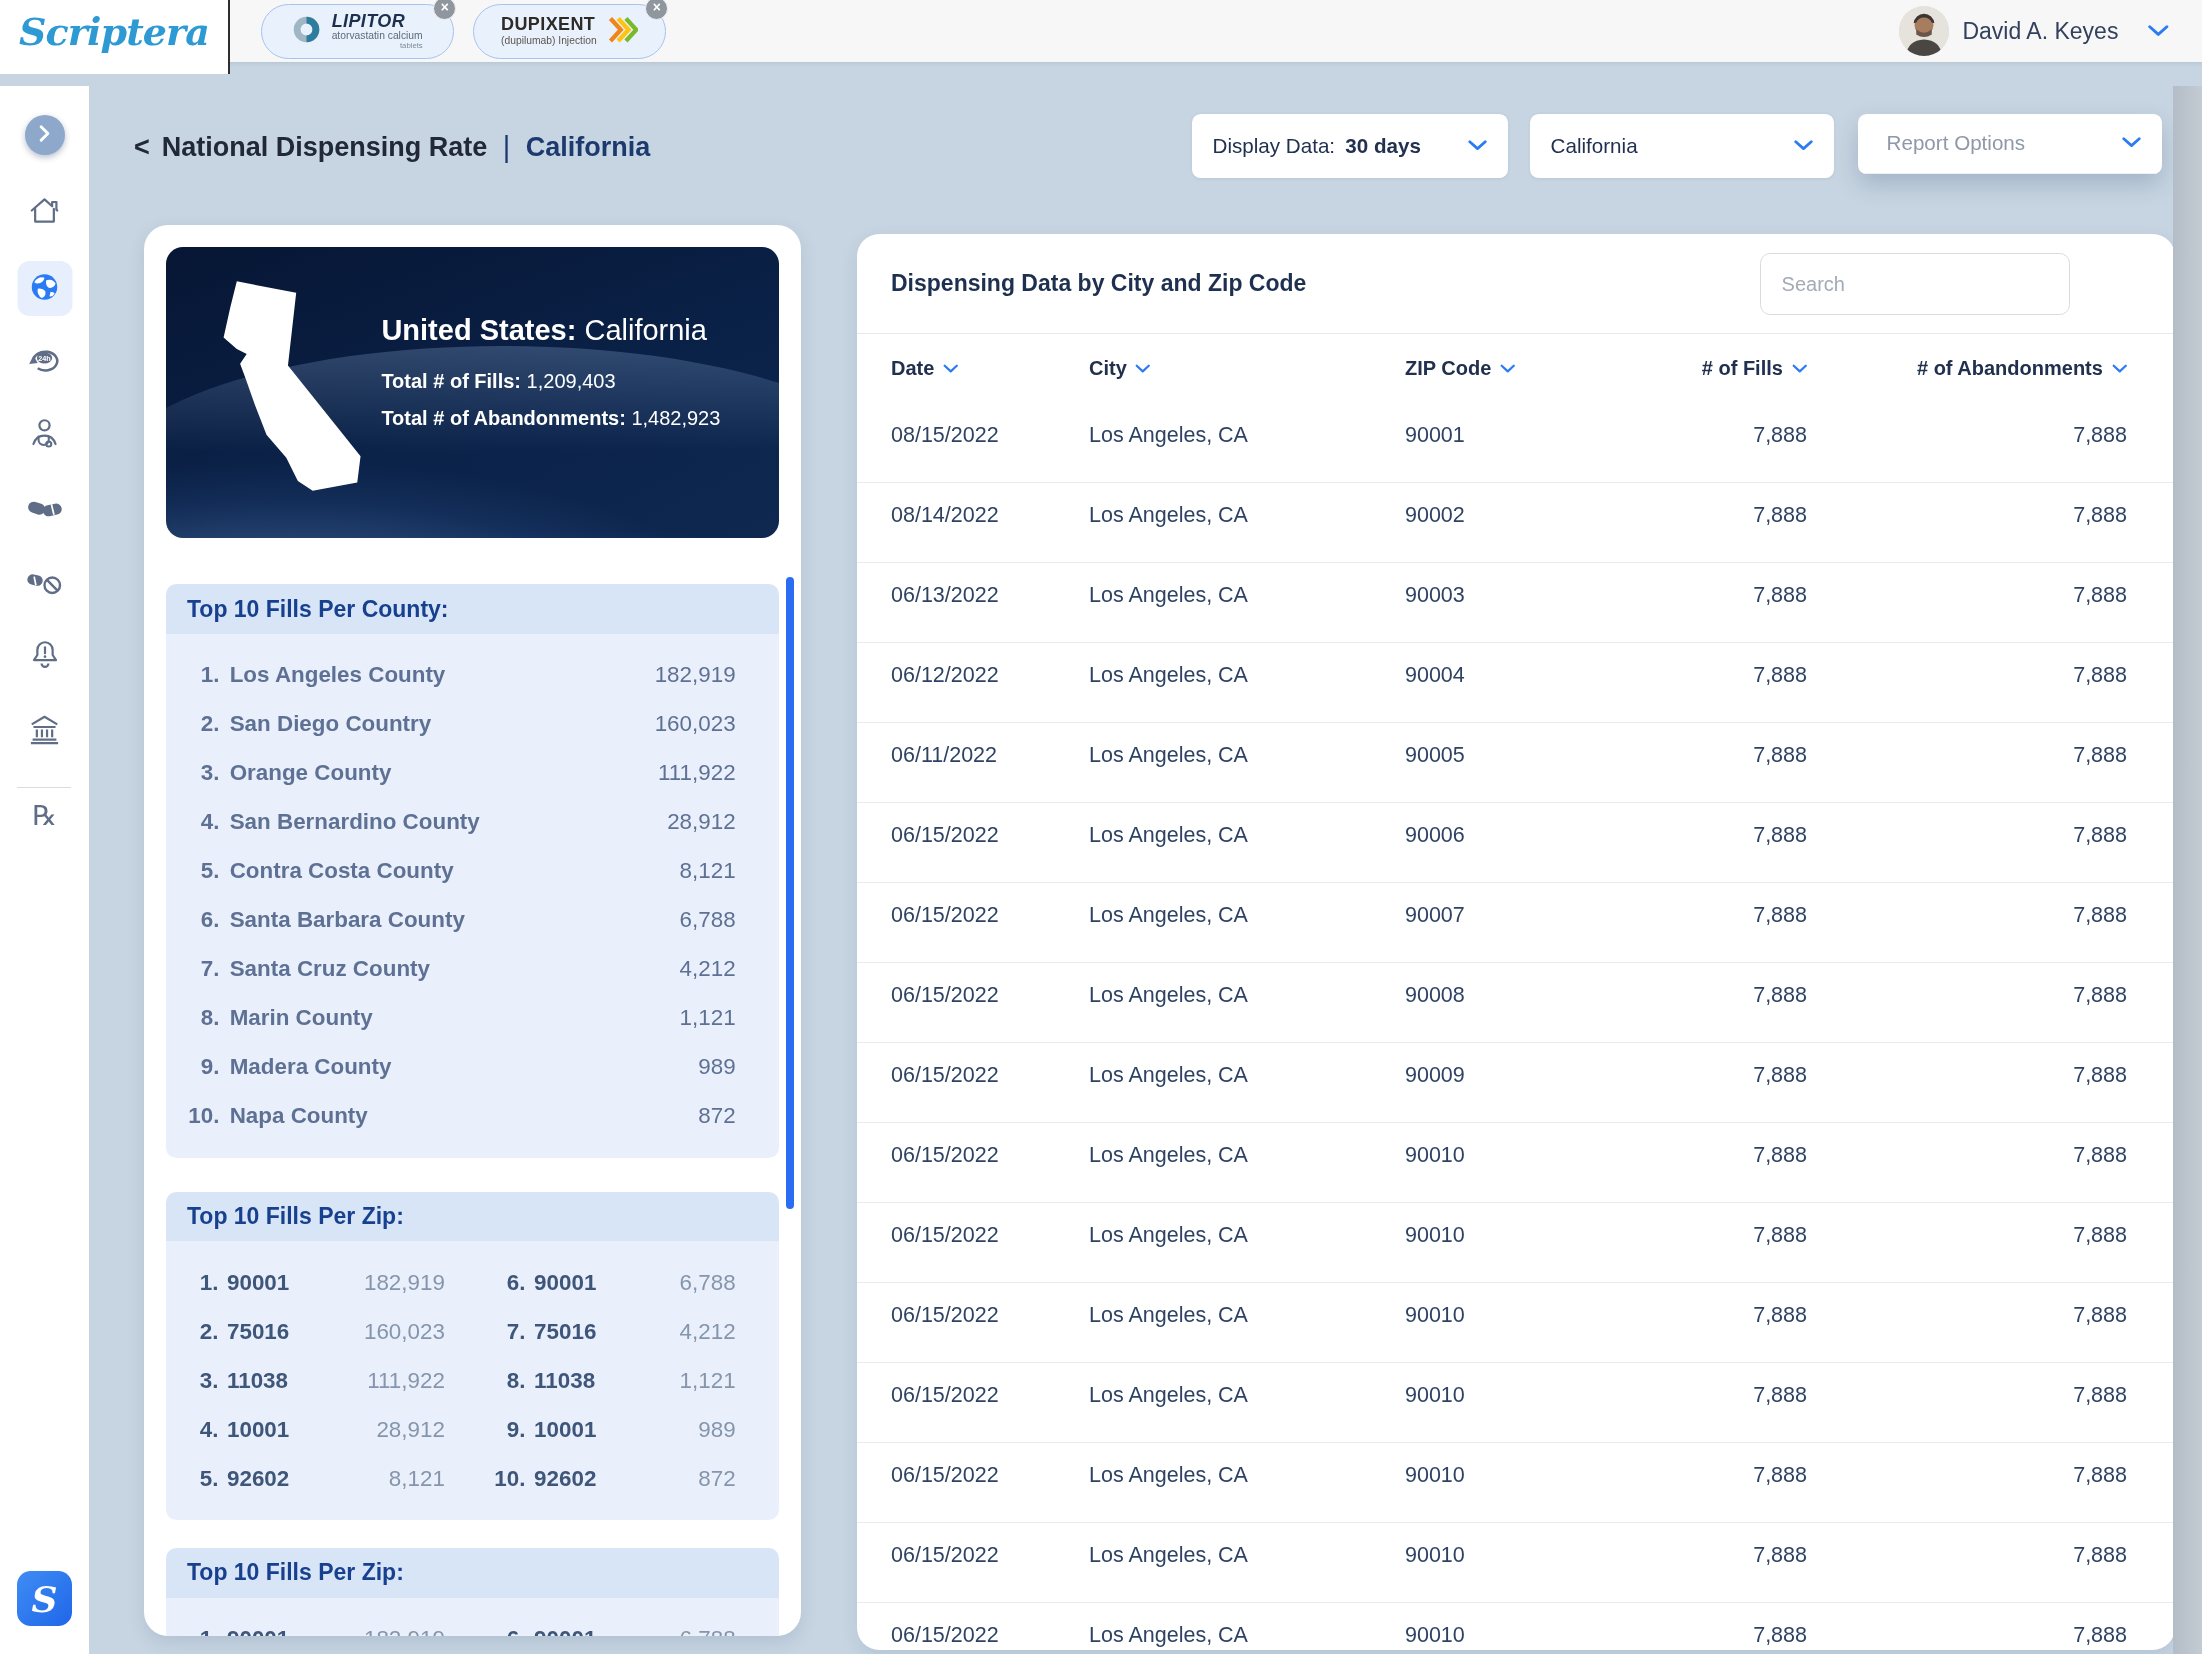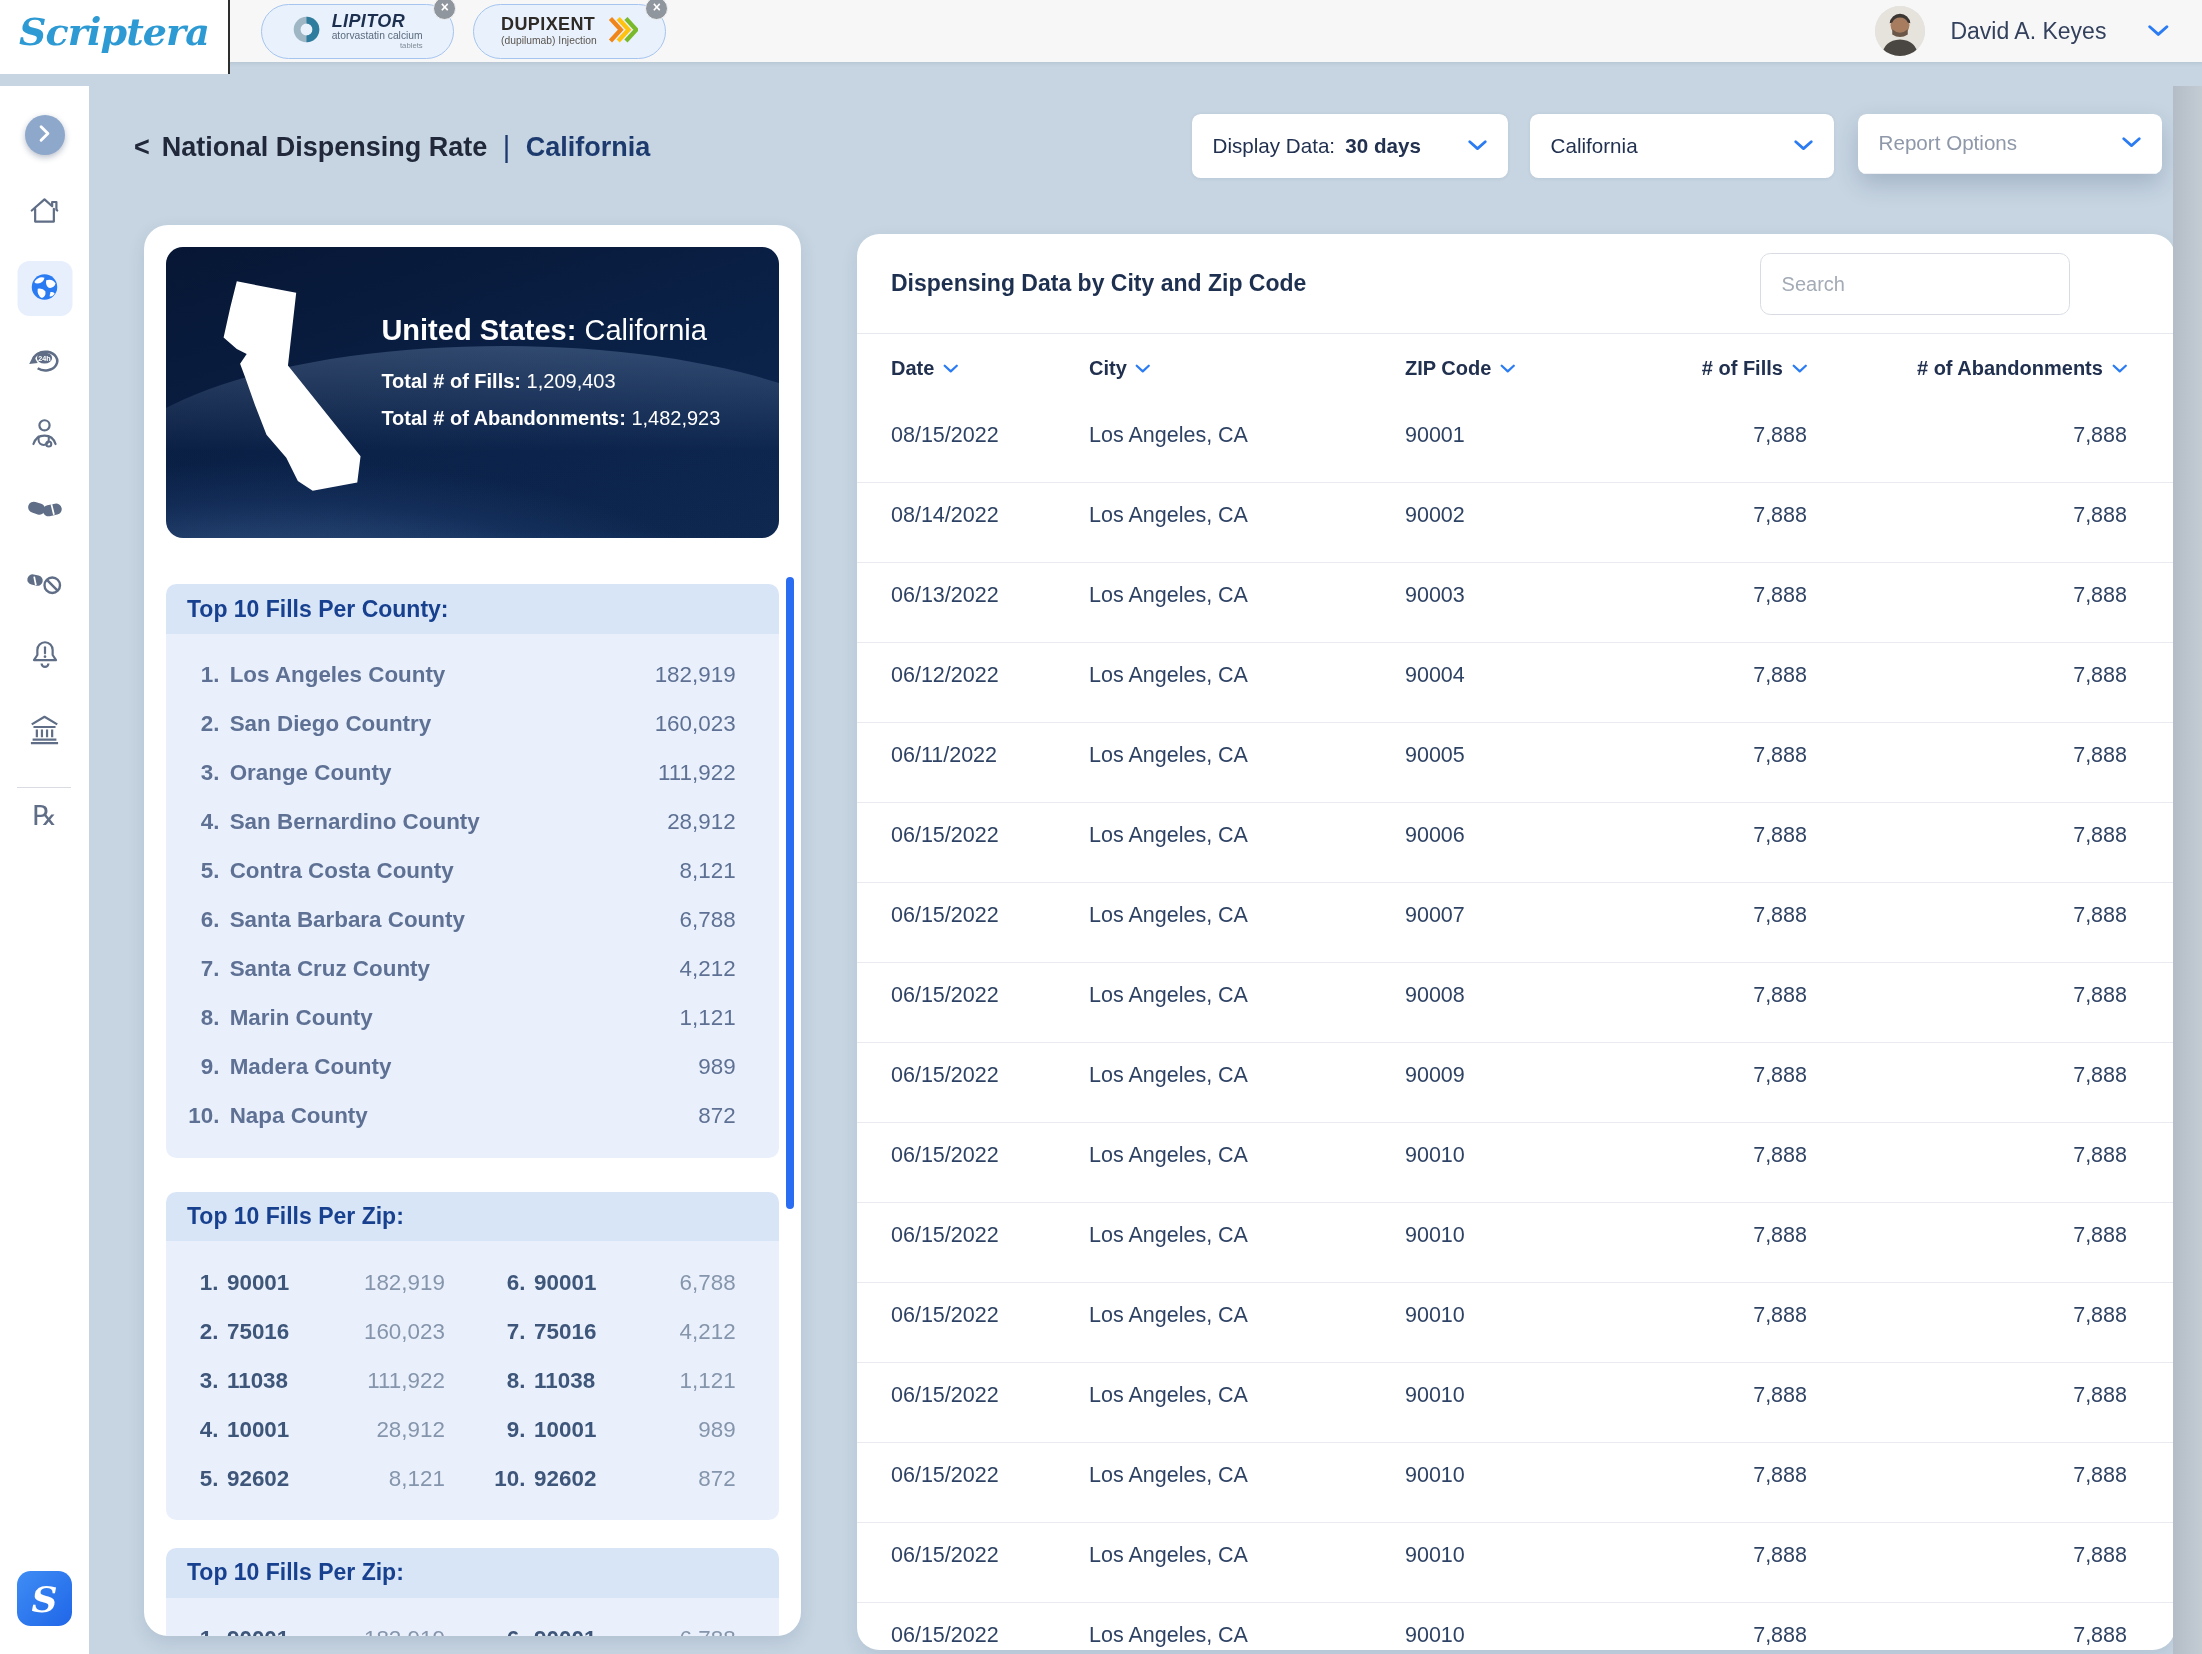--- a/index.html
+++ b/index.html
@@ -23,21 +23,21 @@
     font-size:13.8px; font-weight:700; display:flex; align-items:center;
     justify-content:center; line-height:1; }
   .lip-col { display:flex; flex-direction:column; line-height:1.05; }
   .lip-name { font-size:18px; font-weight:700; font-style:italic; color:#1c2f4e; letter-spacing:0.4px;}
   .lip-sub { font-size:10.3px; color:#5a6b7d; }
   .lip-tab { font-size:7.7px; color:#7d8a97; text-align:right; }
   .dup-col { display:flex; flex-direction:column; line-height:1.1; }
   .dup-name { font-size:18px; font-weight:700; color:#2e2a26; letter-spacing:0.4px; }
   .dup-sub { font-size:10.3px; color:#5b564f; }
   .userbox { margin-left:auto; margin-right:34px; display:flex; align-items:center;
-    gap:25px; cursor:pointer; }
+    gap:13px; cursor:pointer; }
   .avatar { width:50px; height:50px; border-radius:50%; overflow:hidden; background:#dfe3e7; }
   .user-name { font-size:23px; color:#33415c; font-weight:400; margin-right:155px; }
 
   
   .sidebar { position:absolute; left:0; top:86px; width:89px; height:1568px;
     background:#fff; z-index:55; }
   .snav { position:absolute; left:50%; transform:translateX(-50%); width:41px; height:41px;
     display:flex; align-items:center; justify-content:center; cursor:pointer; }
   .snav.active { width:55px; height:55px; background:#e7effd; border-radius:12px; }
   .expand-btn { position:absolute; left:50%; transform:translateX(-50%); top:29px;
@@ -66,21 +66,21 @@
   .ctrl .chev { margin-left:auto; }
   .ctrl-display { left:1103px; width:316px; }
   .ctrl-state { left:1441px; width:304px; }
   .lab { font-weight:400; margin-right:10.3px; }
   .val { font-weight:700; }
 
   .report-panel { position:absolute; left:1769px; top:27.5px; width:304px; background:#fff;
     border-radius:8.6px; overflow:hidden; z-index:50;
     box-shadow:0 10.3px 24px rgba(25,45,85,.20); }
   .report-btn { height:60px; display:flex; align-items:center; padding:0 20.6px;
-    font-size:20.6px; color:#8e98a9; cursor:pointer; border-bottom:0.9px solid #eef0f4; }
+    font-size:20.6px; color:#8e98a9; cursor:pointer; border-bottom:0.9px solid #eef0f4;margin-left:8px; }
   .report-btn .chev { margin-left:auto; }
   .menu-item { height:60px; display:flex; align-items:center; padding:0 22.4px;
     font-size:20.6px; color:#1f2d47; cursor:pointer; background:#fff; }
   .menu-item.active { background:#e7effc; color:#2b7bf3; font-weight:700; }
 
   
   .left-card { position:absolute; left:55px; top:139px; width:657px; height:1411px;
     background:#fff; border-radius:24px; padding:22.4px; overflow:hidden; z-index:10;
     box-shadow:0 6.9px 17px rgba(30,55,95,.12); }
   .hero { position:relative; height:291px; border-radius:17px; overflow:hidden;

